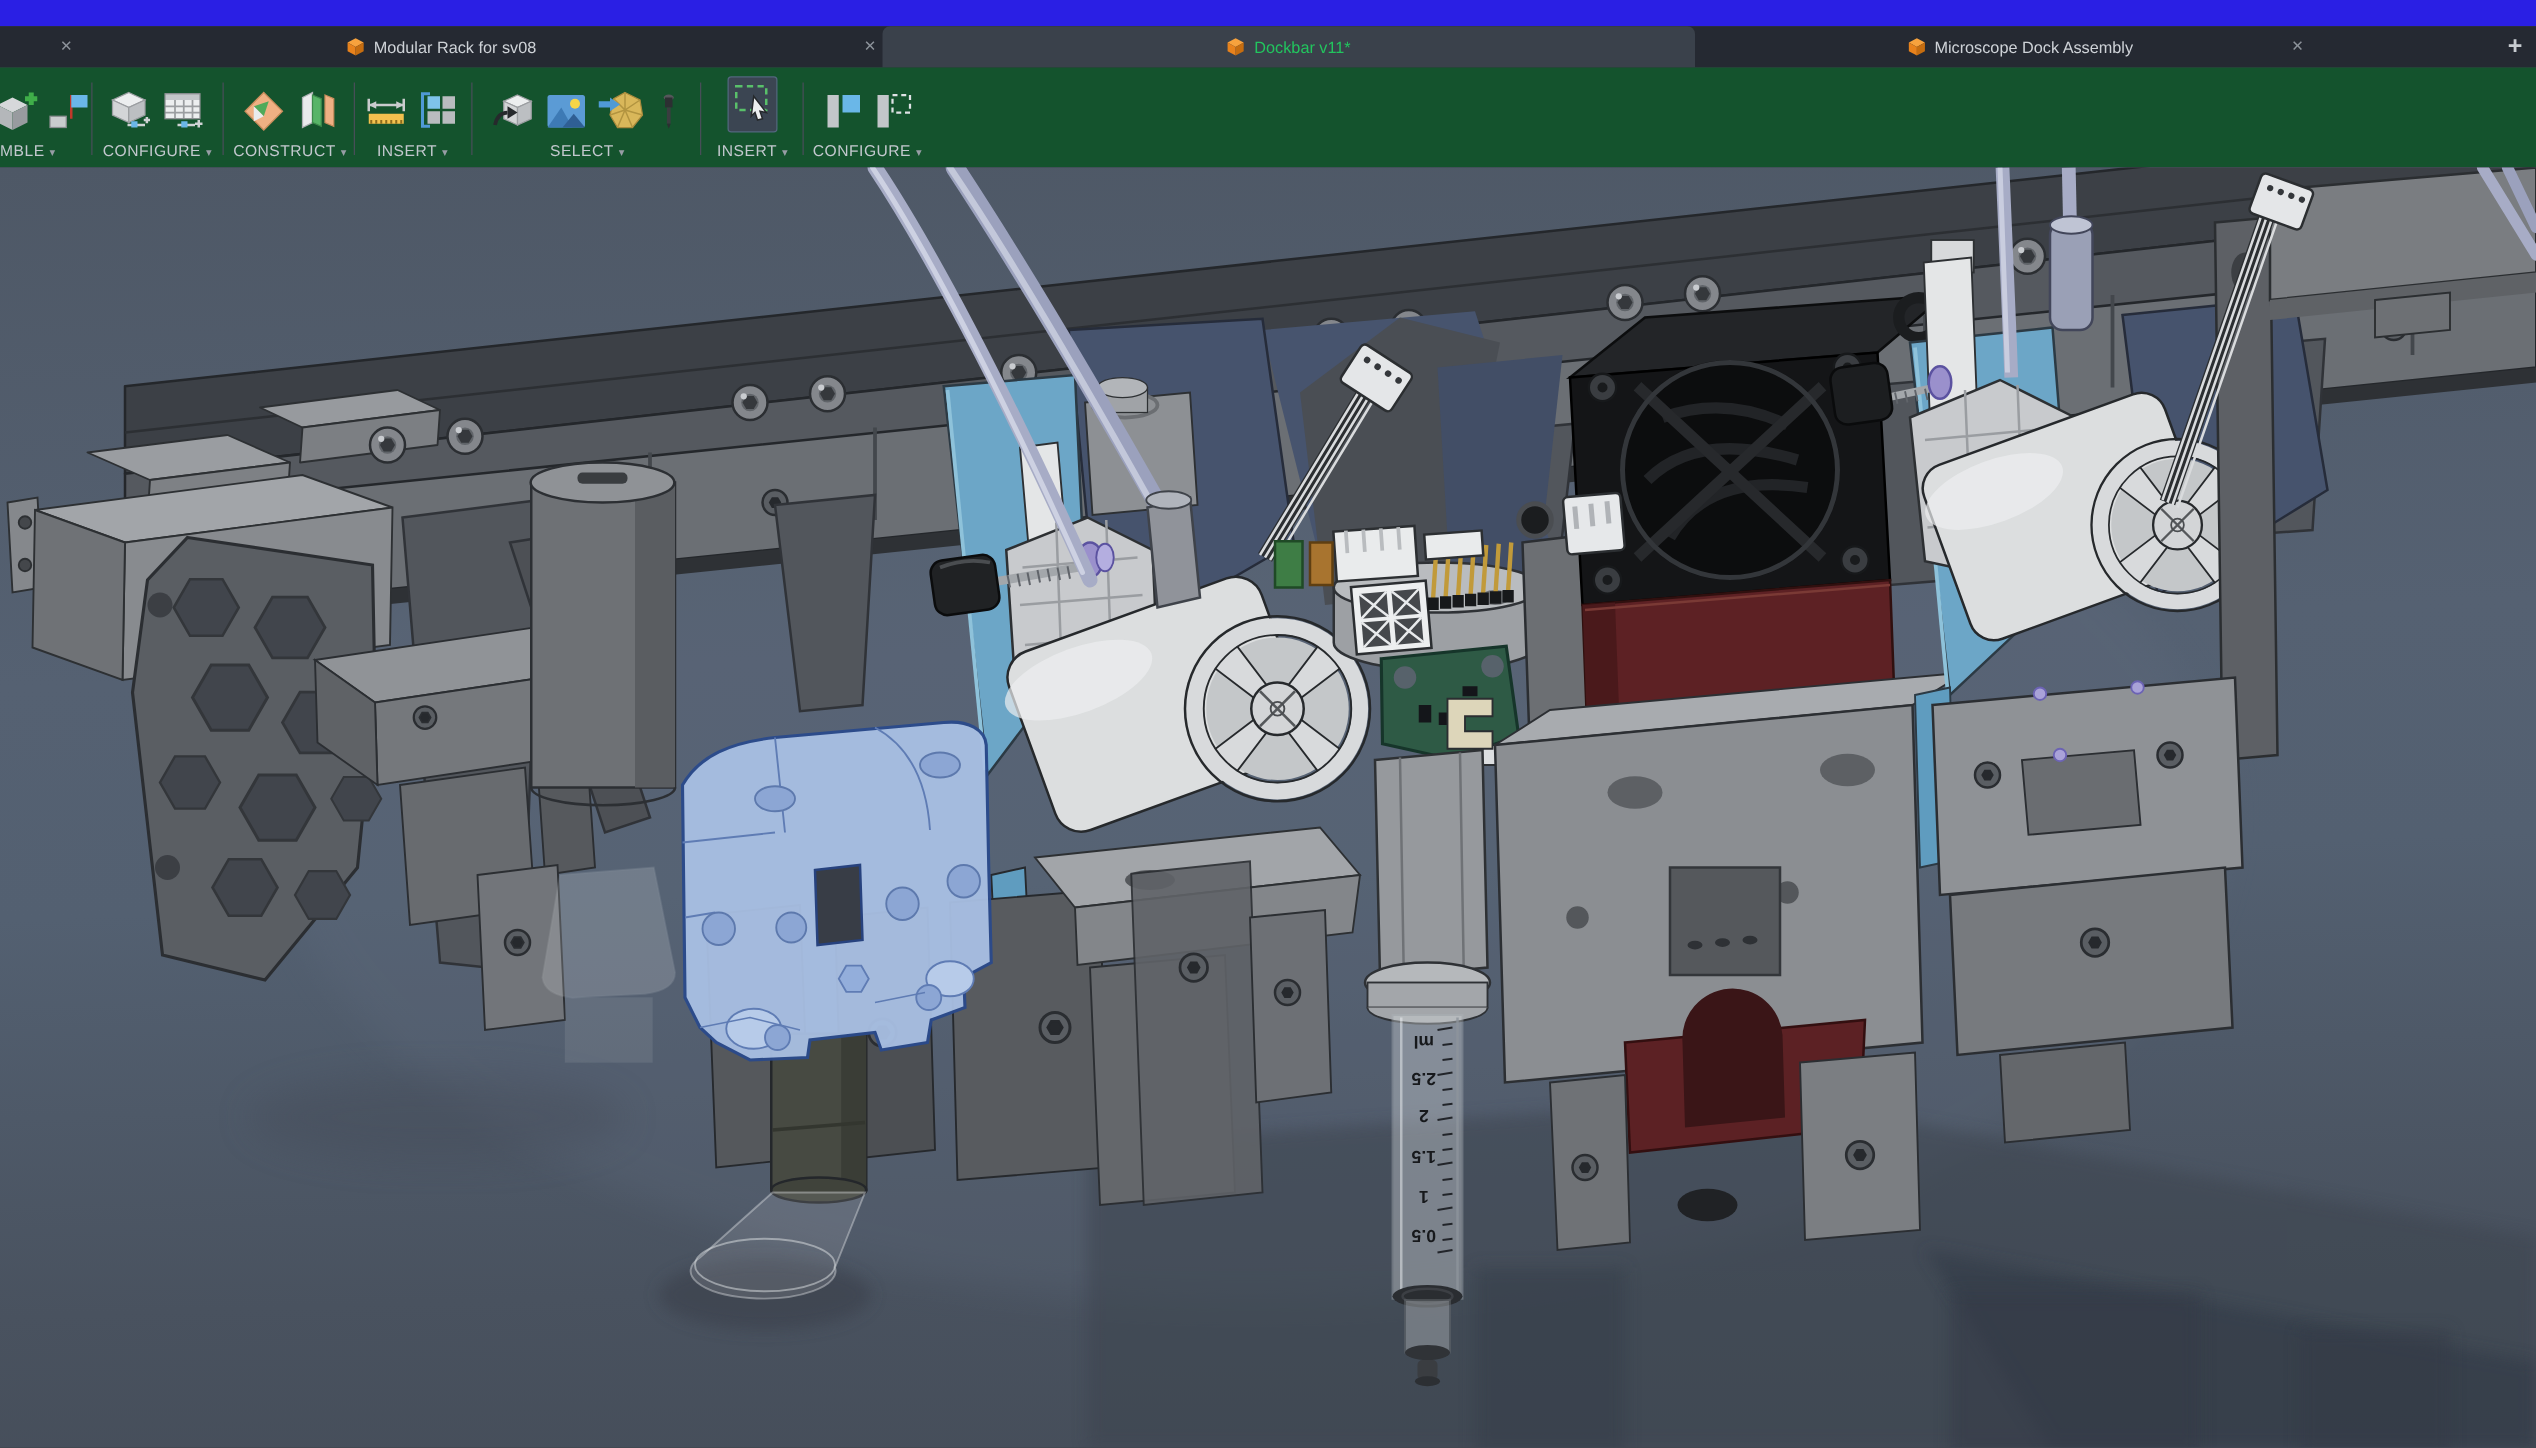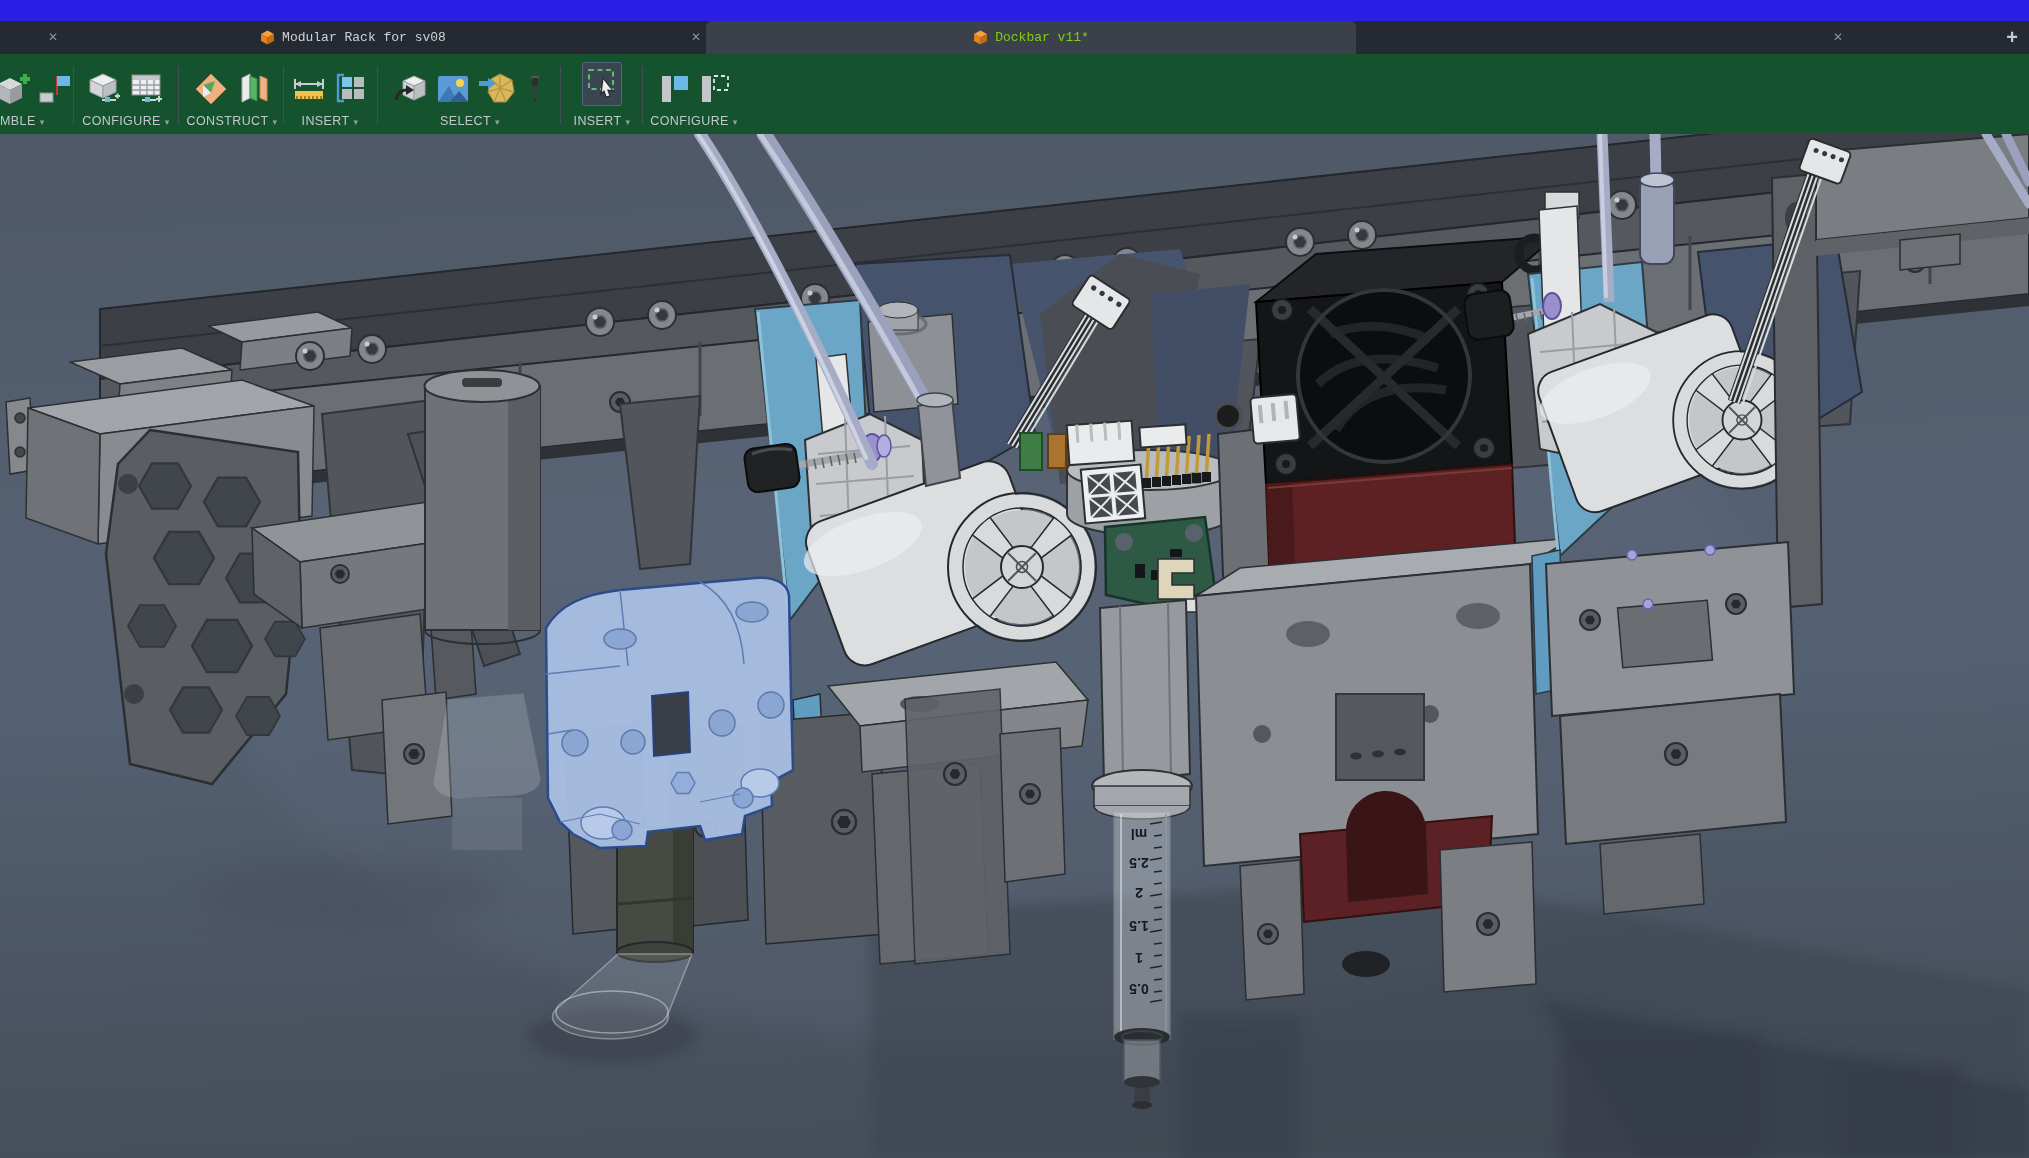--- a/index.html
+++ b/index.html
@@ -7,22 +7,22 @@
   body{
     width:2029px;height:1158px;overflow:hidden;position:relative;
     font-family:"Liberation Sans", sans-serif;background:#40464f;
     -webkit-font-smoothing:antialiased;
   }
   
   #bluebar{position:absolute;left:0;top:0;width:2029px;height:21px;background:#2a1fe4;}
   
   #tabbar{position:absolute;left:0;top:21px;width:2029px;height:33px;background:#252932;}
   .tab{position:absolute;top:0;height:33px;display:flex;align-items:center;justify-content:center;gap:7px;
-       color:#ced2d7;font-size:13px;white-space:nowrap;cursor:default;font-family:Liberation Mono, monospace;}
-  .tab.active{background:#3a414b;border-radius:6px 6px 0 0;color:#84cc16;}
+       color:#ced2d7;font-size:13px;white-space:nowrap;cursor:default;}
+  .tab.active{background:#3a414b;border-radius:6px 6px 0 0;color:#22c55e;}
   .tab .doc-ico{flex:0 0 auto;display:block;}
   .closeX{position:absolute;top:8px;width:16px;height:16px;line-height:16px;text-align:center;
           color:#8d939b;font-size:12px;}
   .plusBtn{position:absolute;top:4px;width:24px;height:24px;line-height:24px;text-align:center;
            color:#c7cbd0;font-size:20px;font-weight:bold;}
   
   #toolbar{position:absolute;left:0;top:54px;width:2029px;height:80px;background:#14532d;border-bottom:1px solid #21262e;}
   .tgroup{position:absolute;top:0;height:80px;}
   .ticons{position:absolute;top:8px;left:0;right:0;display:flex;justify-content:center;align-items:flex-end;gap:8px;height:44px;}
   .tlabel{position:absolute;bottom:6px;left:0;right:0;text-align:center;color:#c3c8ce;font-size:12.5px;letter-spacing:.4px;}
@@ -53,20 +53,28 @@
   </div>
   <span class="closeX" style="left:688px">✕</span>
   <div class="tab active" style="left:706px;width:650px">
     <svg class="doc-ico" width="15" height="15" viewBox="0 0 14 14">
       <polygon points="7,0.5 13,3.8 7,7 1,3.8" fill="#f7a23d"></polygon>
       <polygon points="1,3.8 7,7 7,13.5 1,10.2" fill="#e8821c"></polygon>
       <polygon points="13,3.8 13,10.2 7,13.5 7,7" fill="#c66d10"></polygon>
     </svg>
     <span>Dockbar v11*</span>
   </div>
+  <div class="tab" style="left:1356px;width:520px">
+    <svg class="doc-ico" width="15" height="15" viewBox="0 0 14 14">
+      <polygon points="7,0.5 13,3.8 7,7 1,3.8" fill="#f7a23d"></polygon>
+      <polygon points="1,3.8 7,7 7,13.5 1,10.2" fill="#e8821c"></polygon>
+      <polygon points="13,3.8 13,10.2 7,13.5 7,7" fill="#c66d10"></polygon>
+    </svg>
+    <span>Microscope Dock Assembly</span>
+  </div>
   <span class="closeX" style="left:1830px">✕</span>
   <span class="plusBtn" style="left:2000px">+</span>
 </div>
 
 <div id="toolbar">
 
   <div class="tgroup" style="left:-16px;width:100px">
     <div class="ticons">
       <svg width="34" height="34" viewBox="0 0 34 34">
         <polygon points="14,6 26,12 14,18 2,12" fill="#d6d8da"></polygon>

